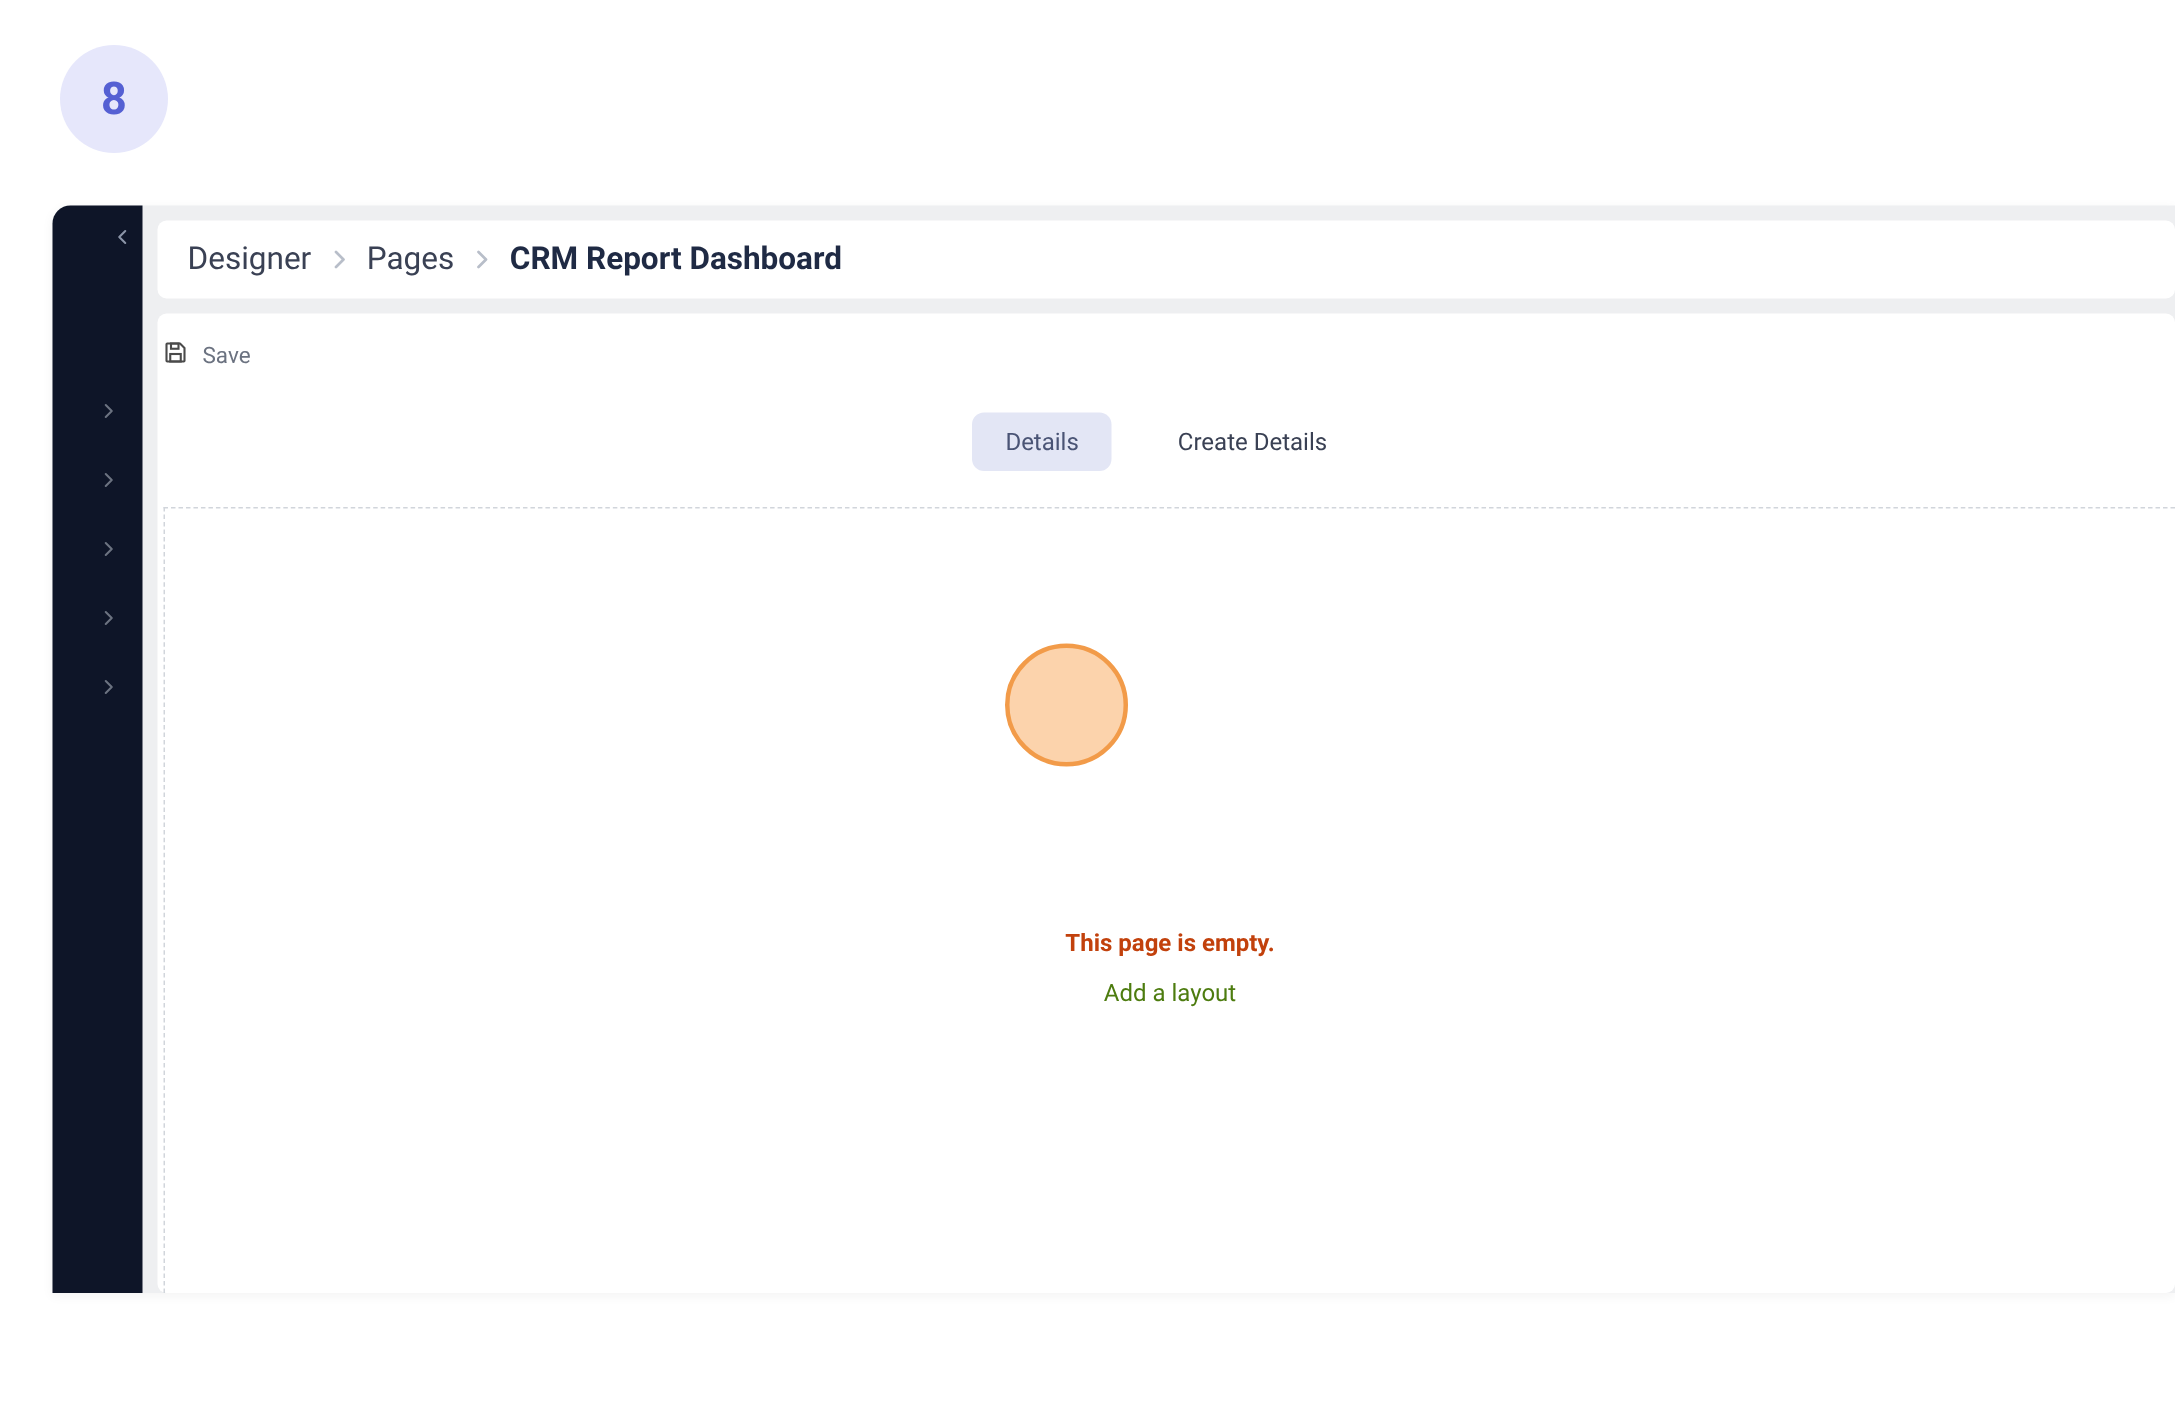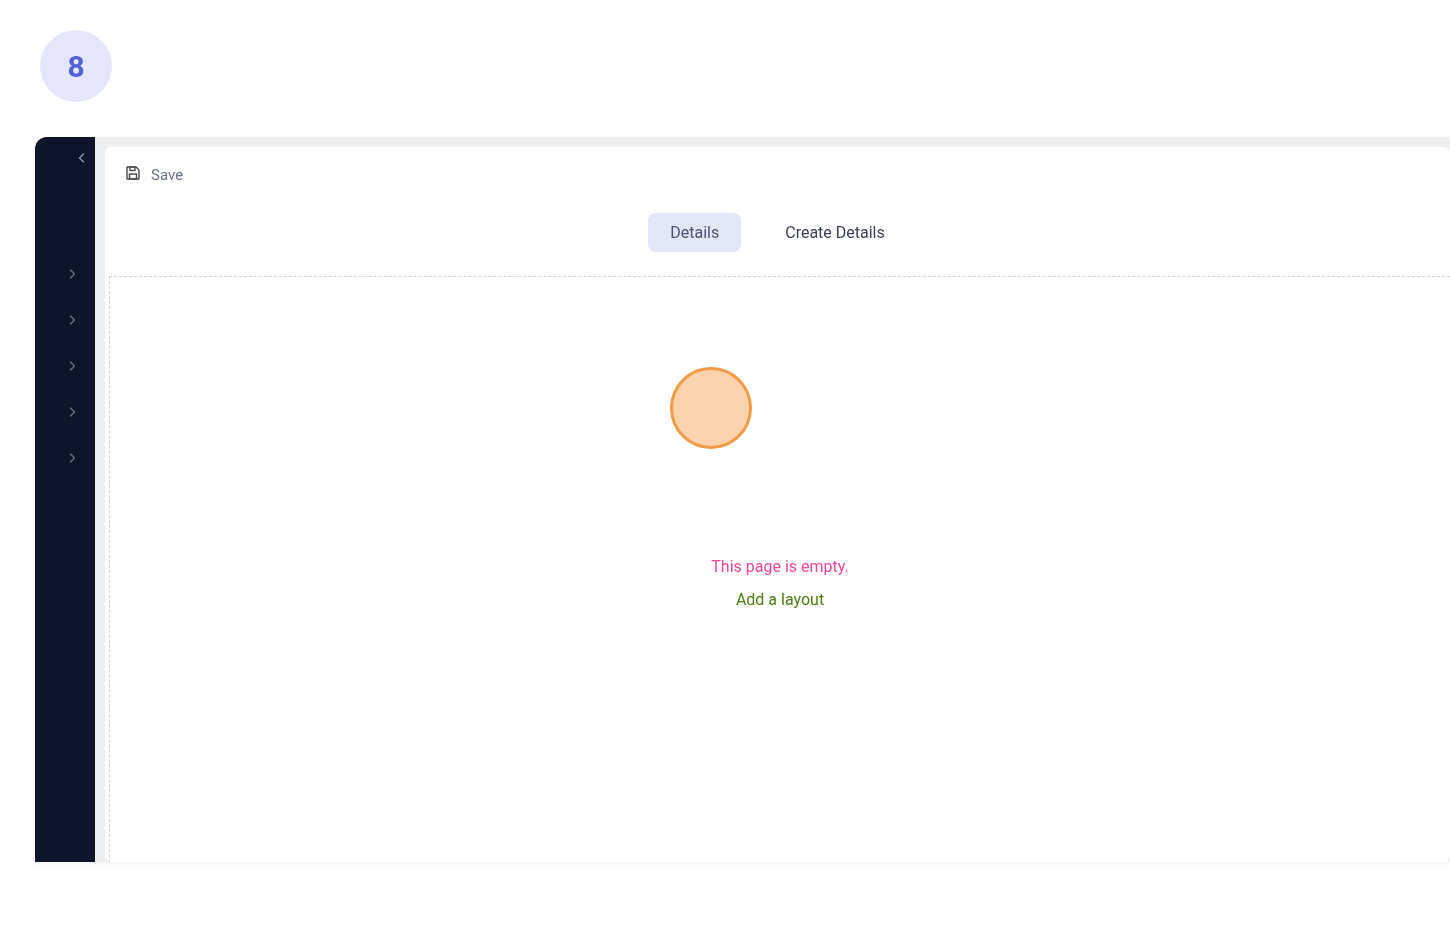--- a/index.html
+++ b/index.html
@@ -135,21 +135,21 @@
     .content-panel {
       background: #ffffff;
       border-radius: 6px;
       flex: 1;
       display: flex;
       flex-direction: column;
       padding: 18px 0 0 0;
       position: relative;
     }
     .toolbar {
-      padding: 0 20px 18px 20px;
+      padding: 0 20px 18px 4px;
       display: flex;
       align-items: center;
       gap: 10px;
     }
     .save-button {
       display: flex;
       align-items: center;
       gap: 10px;
       color: #6b7280;
       font-size: 15px;
@@ -202,23 +202,24 @@
       position: absolute;
       top: 90px;
       left: 50%;
       transform: translateX(-110px);
     }
     .empty-state {
       text-align: center;
       margin-top: 190px;
     }
     .empty-text {
-      color: #ec4899;
+      color: #c2410c;
       font-size: 16px;
       margin-bottom: 14px;
+      font-weight: bold;
     }
     .add-layout-link {
       color: #4d7c0f;
       font-size: 16px;
       cursor: pointer;
     }
   </style>
 </head>
 <body>
 
@@ -274,20 +275,35 @@
             <svg viewBox="0 0 10 10" fill="none">
                 <path d="M3.5 1L7.5 5L3.5 9" stroke="#6b7280" stroke-width="1.4" stroke-linecap="round" stroke-linejoin="round"></path>
               </svg>
           </span>
         </div>
       </div>
     </div>
 
     <div class="main-area">
 
+      <div class="breadcrumb-bar">
+        <span class="breadcrumb-link">Designer</span>
+        <span class="breadcrumb-sep">
+          <svg viewBox="0 0 9 14" fill="none">
+              <path d="M2 2L7 7L2 12" stroke="#b8bec9" stroke-width="1.8" stroke-linecap="round" stroke-linejoin="round"></path>
+            </svg>
+        </span>
+        <span class="breadcrumb-link">Pages</span>
+        <span class="breadcrumb-sep">
+          <svg viewBox="0 0 9 14" fill="none">
+              <path d="M2 2L7 7L2 12" stroke="#b8bec9" stroke-width="1.8" stroke-linecap="round" stroke-linejoin="round"></path>
+            </svg>
+        </span>
+        <span class="breadcrumb-current">CRM Report Dashboard</span>
+      </div>
 
       <div class="content-panel">
 
         <div class="toolbar">
           <button class="save-button">
             <span>
               <svg viewBox="0 0 16 16" fill="none">
                 <path d="M2 2.5 C2 2.22 2.22 2 2.5 2 H11 L14 5 V13.5 C14 13.78 13.78 14 13.5 14 H2.5 C2.22 14 2 13.78 2 13.5 V2.5 Z" stroke="#4a4a4a" stroke-width="1.4" stroke-linejoin="round"></path>
                 <rect x="4.5" y="9" width="7" height="5" stroke="#4a4a4a" stroke-width="1.4"></rect>
                 <rect x="5" y="2" width="5" height="3.5" stroke="#4a4a4a" stroke-width="1.4"></rect>

